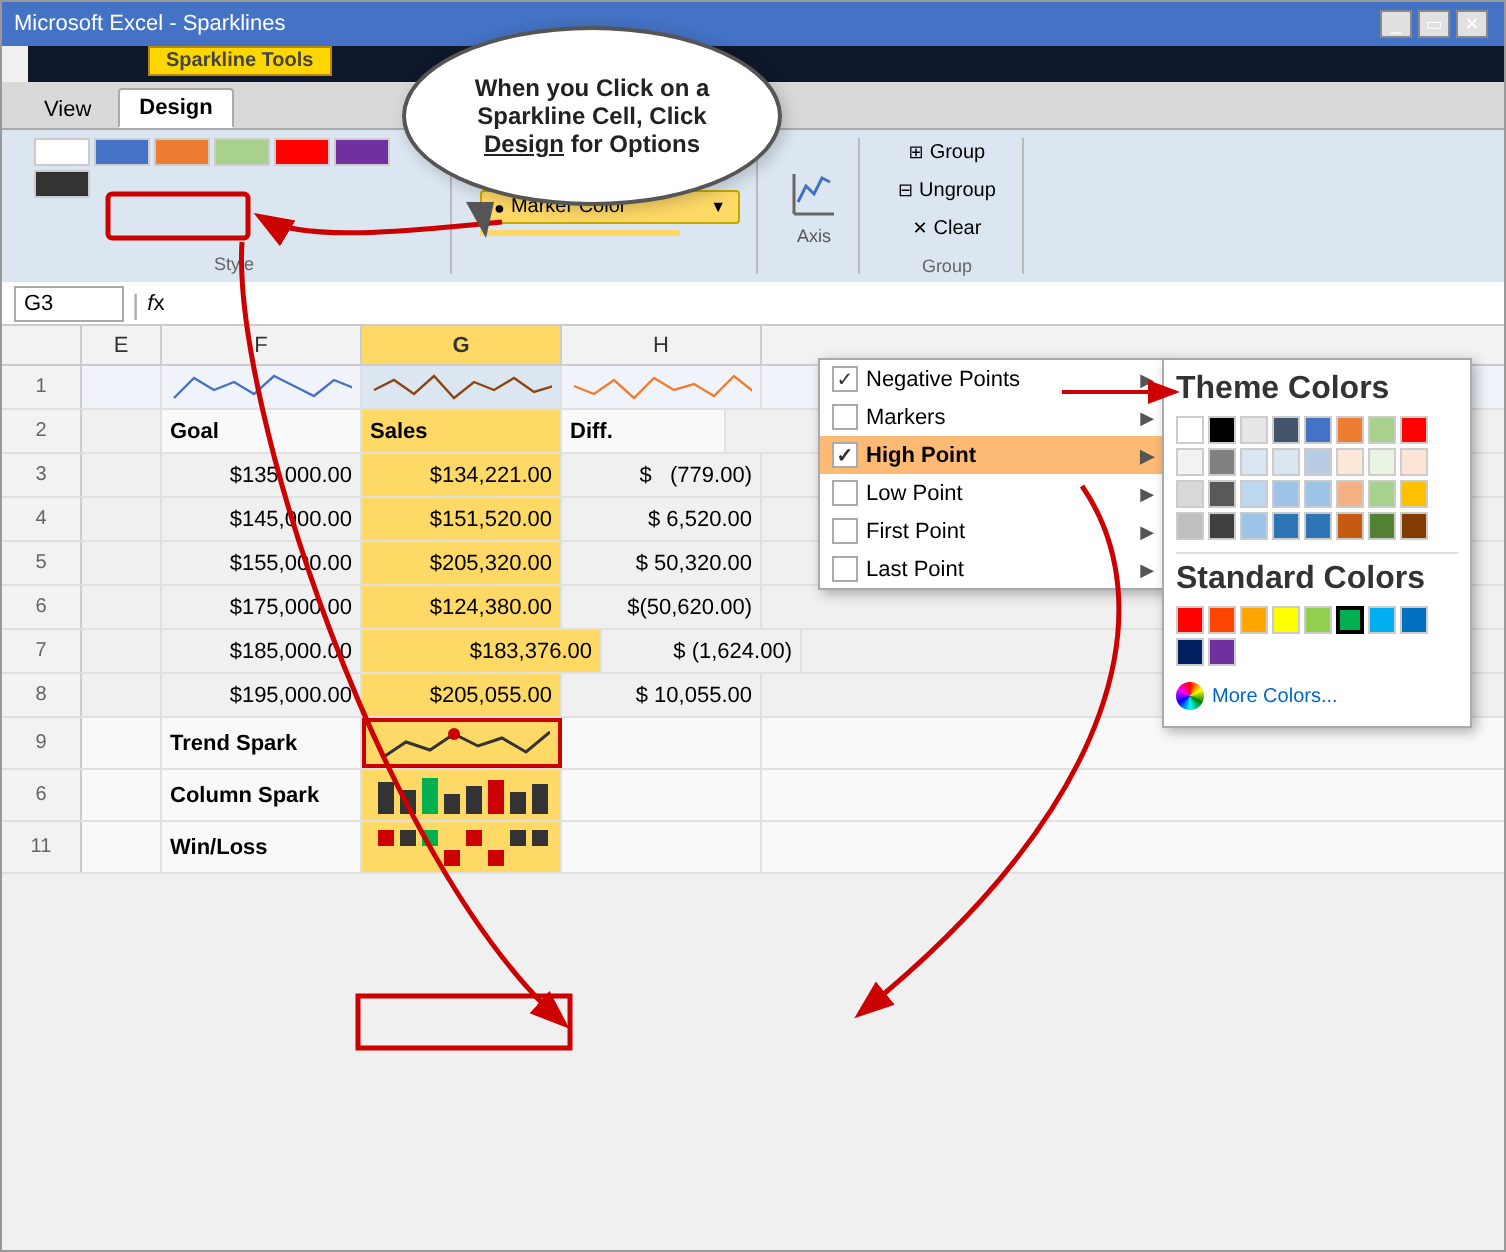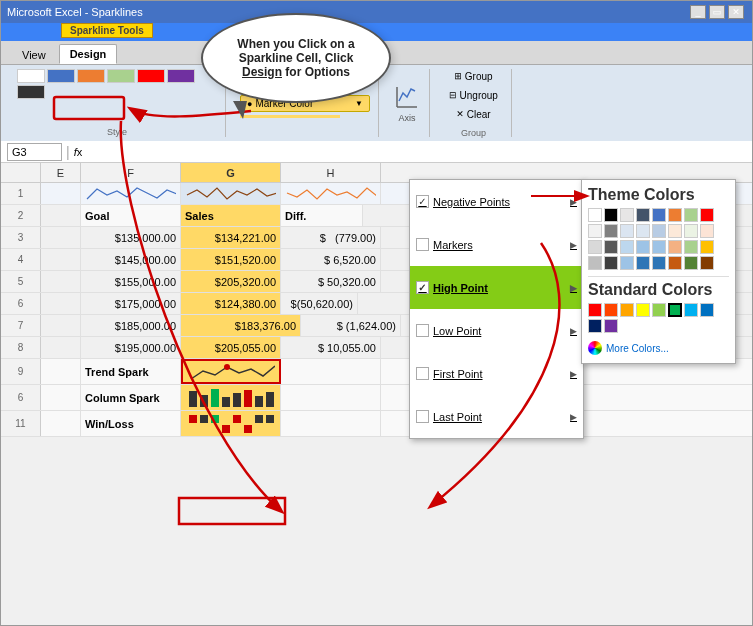--- a/index.html
+++ b/index.html
@@ -231,29 +231,28 @@
       background: #fff;
       border: 1px solid #aaa;
       box-shadow: 2px 2px 6px rgba(0,0,0,0.3);
       width: 175px;
       z-index: 100;
     }
 
     .menu-item {
       display: flex;
       align-items: center;
-      padding: 15px 6px;
+      padding: 3px 6px;
       font-size: 11px;
       cursor: pointer;
       gap: 4px;
-      text-decoration: underline;
     }
 
     .menu-item.high-point {
-      background: #84cc16;
+      background: #fdba74;
       font-weight: bold;
     }
 
     .menu-checkbox {
       width: 13px;
       height: 13px;
       border: 1px solid #aaa;
       background: #fff;
       flex-shrink: 0;
       display: flex;
@@ -415,21 +414,21 @@
 
   <div class="app-titlebar">
     <span>Microsoft Excel - Sparklines</span>
     <div class="window-controls">
       <div class="win-btn">_</div>
       <div class="win-btn">▭</div>
       <div class="win-btn">✕</div>
     </div>
   </div>
 
-  <div style="position:relative; background:#3b82f6; height:18px; display:flex; align-items:flex-end;">
+  <div style="position:relative; background:#0f172a; height:18px; display:flex; align-items:flex-end;margin-left:13px;">
     <div style="position:absolute; left:60px; top:0; background:#ffd700; border:1px solid #b8860b; padding:1px 8px; font-size:10px; font-weight:bold; color:#444; z-index:50;">Sparkline Tools</div>
   </div>
 
   <div class="ribbon-tabs">
     <div class="ribbon-tab">View</div>
     <div class="ribbon-tab active">Design</div>
   </div>
 
   <div class="ribbon-content">
 
@@ -559,21 +558,21 @@
       <div class="grid-cell right-align" style="width:100px;">$155,000.00</div>
       <div class="grid-cell right-align yellow-bg" style="width:100px;">$205,320.00</div>
       <div class="grid-cell right-align" style="width:100px;">$&nbsp;50,320.00</div>
     </div>
 
     <div class="grid-row">
       <div class="row-num-cell">6</div>
       <div class="grid-cell" style="width:40px;"></div>
       <div class="grid-cell right-align" style="width:100px;">$175,000.00</div>
       <div class="grid-cell right-align yellow-bg" style="width:100px;">$124,380.00</div>
-      <div class="grid-cell right-align" style="width:77px;">$(50,620.00)</div>
+      <div class="grid-cell right-align" style="width:100px;">$(50,620.00)</div>
     </div>
 
     <div class="grid-row">
       <div class="row-num-cell">7</div>
       <div class="grid-cell" style="width:40px;"></div>
       <div class="grid-cell right-align" style="width:100px;">$185,000.00</div>
       <div class="grid-cell right-align yellow-bg" style="width:120px;">$183,376.00</div>
       <div class="grid-cell right-align" style="width:100px;">$&nbsp;(1,624.00)</div>
     </div>
 

